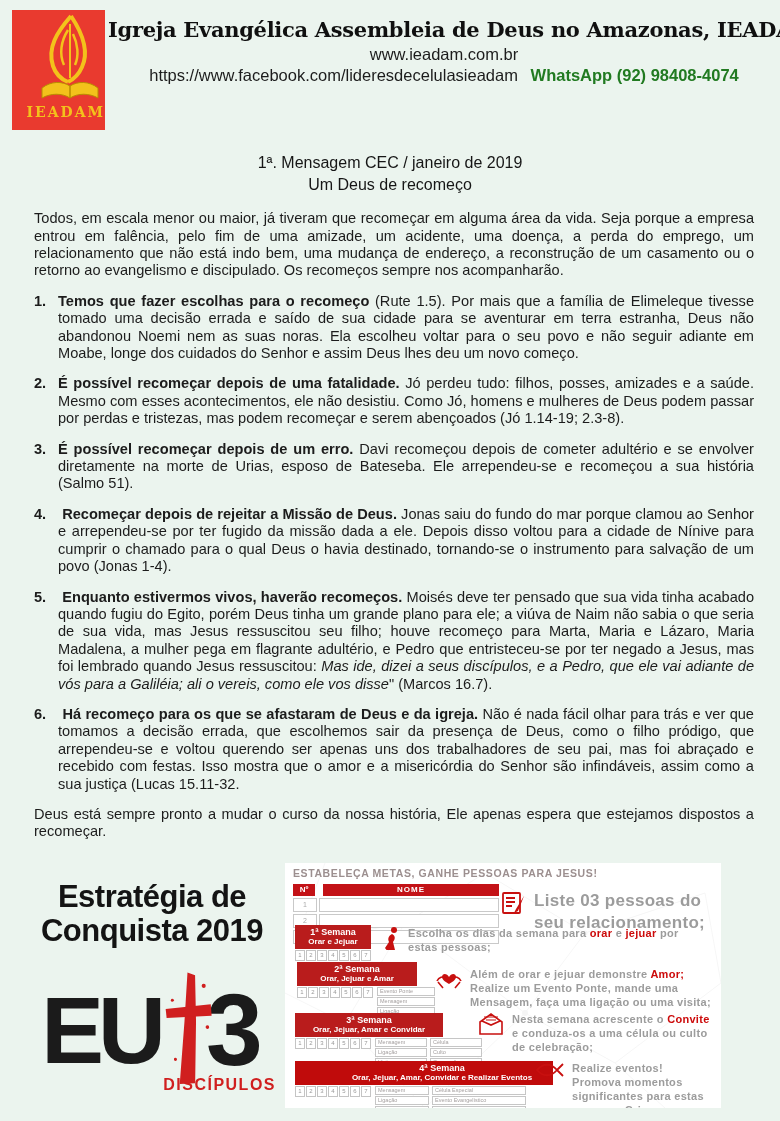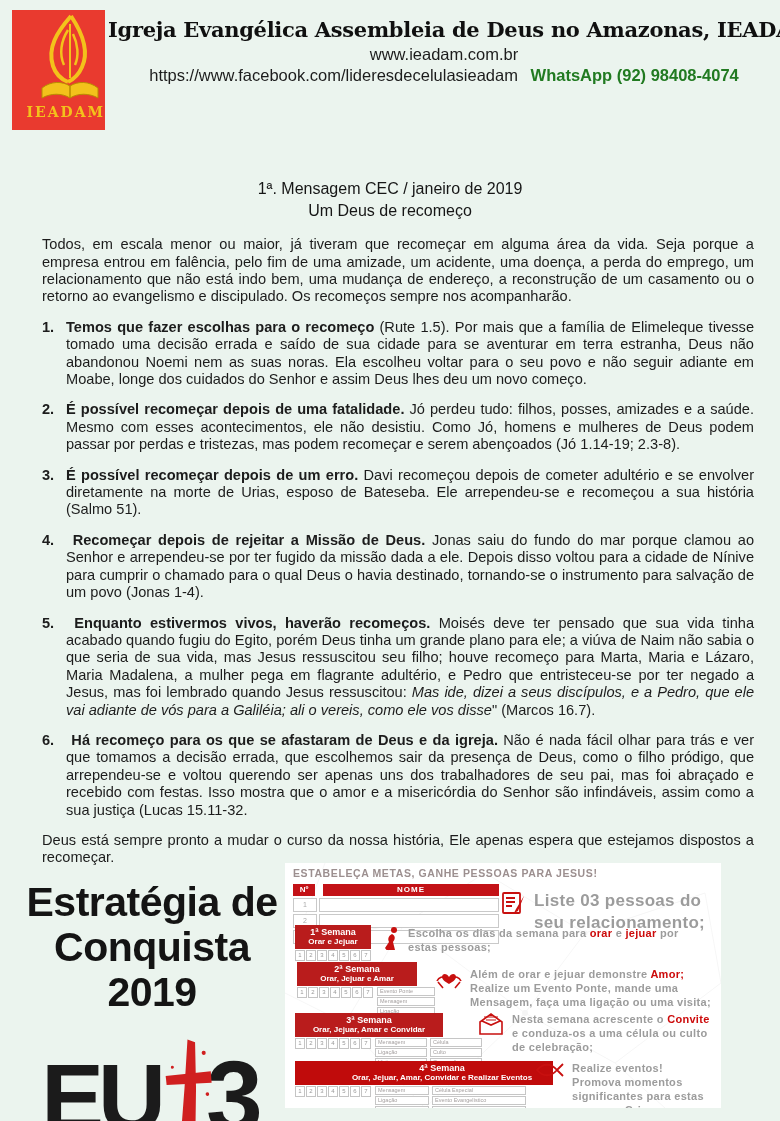--- a/index.html
+++ b/index.html
@@ -13,30 +13,30 @@
     position:absolute; left:12px; top:10px; width:93px; height:120px;
     background:#e93a2f; display:flex; flex-direction:column; align-items:flex-end; justify-content:flex-start;
   }
   .logo-box svg{display:block; margin-top:4px;}
   .logo-label{font-family:"DejaVu Serif", serif; font-weight:bold; color:#f3c21b; font-size:14px; letter-spacing:2px; margin-top:-2px;}
   .header-text{margin-left:108px; padding-top:17px; text-align:center;}
   .church-name{font-family:"DejaVu Serif", serif; font-weight:bold; font-size:21px; letter-spacing:-0.3px; color:#101010; white-space:nowrap;}
   .website{font-size:16.5px; margin-top:3px;}
   .fb-line{font-size:16.5px; margin-top:2px;}
   .whatsapp{color:#217a21; font-weight:bold; margin-left:8px;}
-  .subtitle{ text-align:center; font-size:16px; margin-top:28px; line-height:1.35; color:#161616;}
+  .subtitle{ text-align:center; font-size:16px; margin-top:2px; line-height:1.35; color:#161616;}
   
   .content{margin:15px 26px 0 26px; font-size:14.6px; line-height:17.4px; text-align:justify;}
-  .content p{margin:0 0 13px 16px;}
+  .content p{margin:0 0 13px 8px;}
   .point{padding-left:24px;}
   .pnum{display:inline-block; width:24px; margin-left:-24px; font-weight:bold;}
   .plead{font-weight:bold;}
   
   .footer-left{position:absolute; left:18px; top:880px; width:268px; text-align:center;}
-  .strategy{font-size:41px; font-weight:600; line-height:1.1; color:#141414; letter-spacing:-0.5px;}
+  .strategy{font-size:31px; font-weight:600; line-height:1.1; color:#141414; letter-spacing:-0.5px;}
   .eu3-row{display:flex; align-items:center; justify-content:center; margin-top:22px;}
   .eu{font-size:94px; font-weight:800; letter-spacing:-6px; line-height:0.9; color:#1b1b1b;}
   .three{font-size:102px; font-weight:800; line-height:0.9; color:#1b1b1b; margin-left:-4px;}
   .cross-wrap{margin:0 -4px 0 2px; transform:rotate(2deg); color:#d01f1f;}
   .disciples{color:#d01f1f; font-weight:bold; font-size:16px; letter-spacing:1.5px; text-align:right; margin:-16px 10px 0 0;}
   
   .panel{position:absolute; left:285px; top:863px; width:436px; height:245px; background:#ffffff; overflow:hidden;}
   .panel-bg{position:absolute; left:0; top:0; opacity:0.55;}
   .p-title{position:absolute; left:8px; top:4px; font-size:10.5px; font-weight:bold; letter-spacing:0.6px; color:#9c8f8f;}
   .names-table{position:absolute; left:8px; top:21px; width:206px;}

